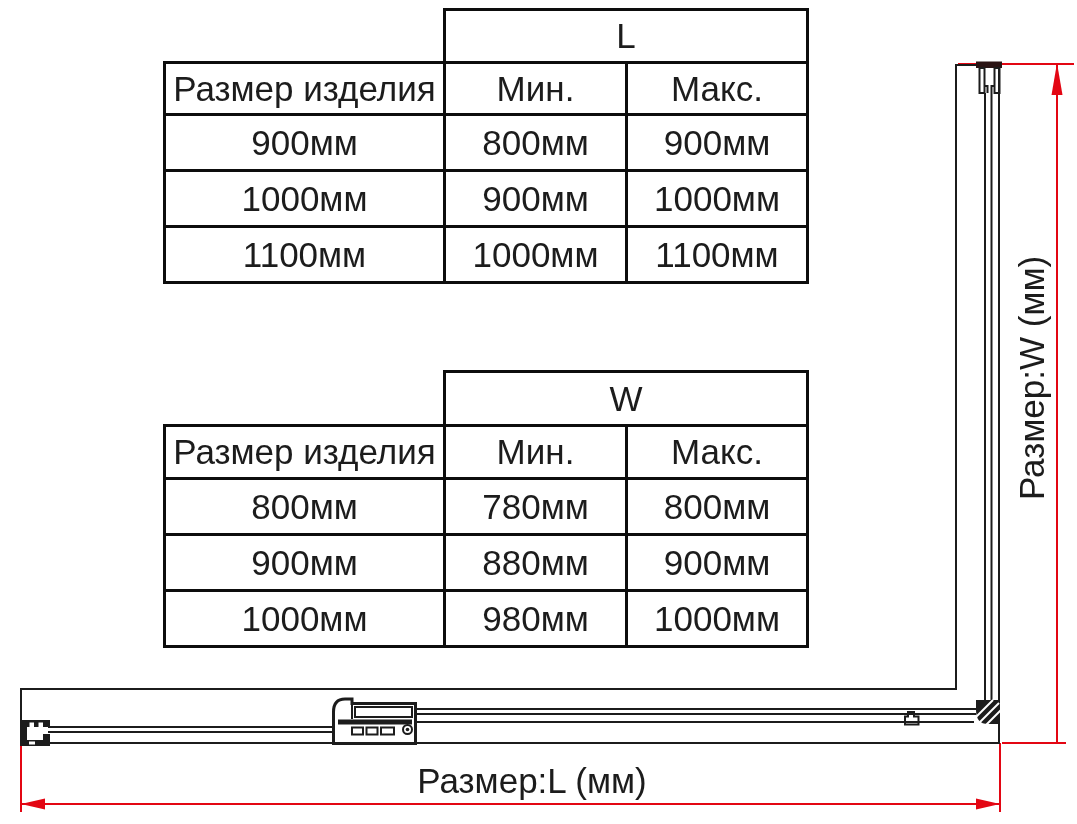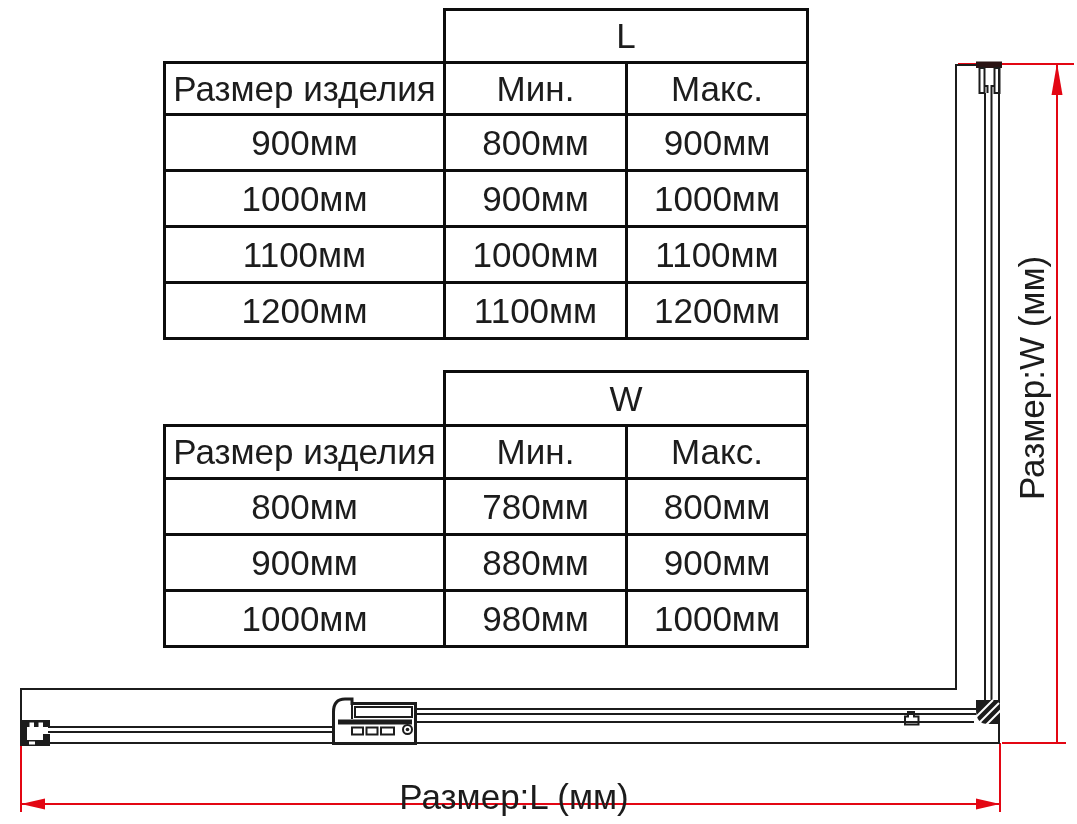--- a/index.html
+++ b/index.html
@@ -31,21 +31,21 @@
   table.spec td.blank{border:none;background:transparent;}
   #tbl-l{left:163px;top:8px;}
   #tbl-w{left:163px;top:370px;}
   .dim-label{
     position:absolute;
     font-size:35px;
     color:var(--line-color);
     text-align:center;
     white-space:nowrap;
   }
-  #label-l{left:324px;top:760px;width:380px;height:42px;line-height:42px;margin-top:16px;}
+  #label-l{left:342px;top:760px;width:380px;height:42px;line-height:42px;}
   #label-w{
     left:882px;top:357px;width:300px;height:42px;line-height:42px;
     transform:rotate(-90deg);
     transform-origin:center center;
   }
   svg .blk{stroke:var(--line-color);fill:none;stroke-width:2;}
   svg .blk3{stroke:var(--line-color);fill:#ffffff;stroke-width:3;}
   svg .blkfill{fill:var(--line-color);stroke:none;}
   svg .wht{fill:#ffffff;stroke:none;}
   svg .red{stroke:var(--dim-color);fill:none;stroke-width:2;}
@@ -149,25 +149,20 @@
   <tr style="height:56px">
     <td>1000мм</td>
     <td>900мм</td>
     <td>1000мм</td>
   </tr>
   <tr style="height:56px">
     <td>1100мм</td>
     <td>1000мм</td>
     <td>1100мм</td>
   </tr>
-  <tr style="height:56px">
-    <td>1200мм</td>
-    <td>1100мм</td>
-    <td>1200мм</td>
-  </tr>
 </tbody>
   </table>
 
 <table class="spec" id="tbl-w">
   <colgroup>
       <col style="width:280px">
       <col style="width:182px">
       <col style="width:181px">
     </colgroup>
   <tbody>

